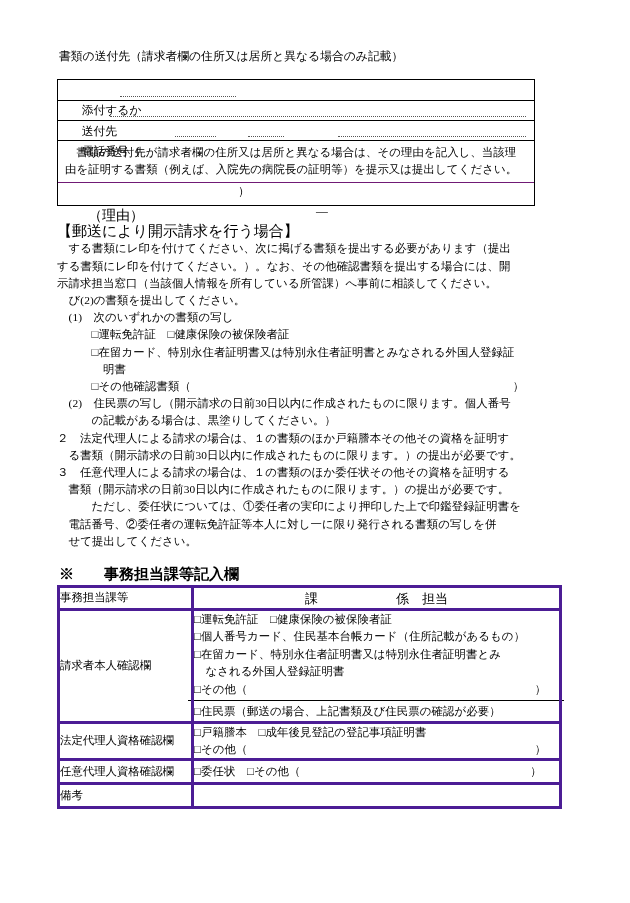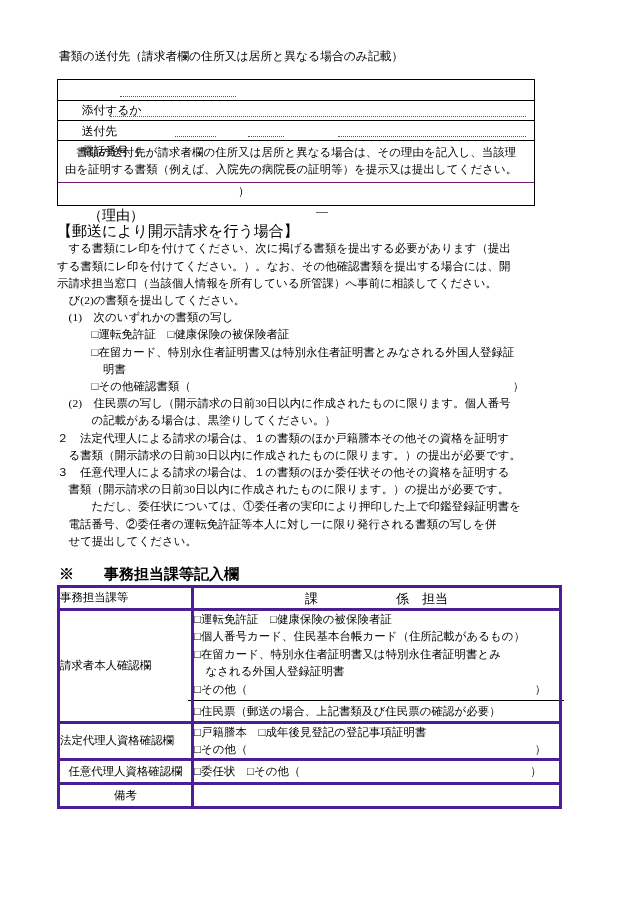--- a/index.html
+++ b/index.html
@@ -128,21 +128,21 @@
     white-space: pre;
     line-height: 19px;
     font-size: 13px;
   }
   .sub-divider {
     border-top: 1px solid #000;
     margin: 2px -5px 2px -6px;
     height: 0;
   }
   .cell-pad-v { padding-top: 3px; padding-bottom: 3px; }
-  .rowfill { height: 21px; text-align: center; }
+  .rowfill { height: 21px; }
 </style>
 </head>
 <body>
 
 <div class="page">
 
   <div class="send-heading">書類の送付先（請求者欄の住所又は居所と異なる場合のみ記載）</div>
 
   <div class="addr-box">
 

